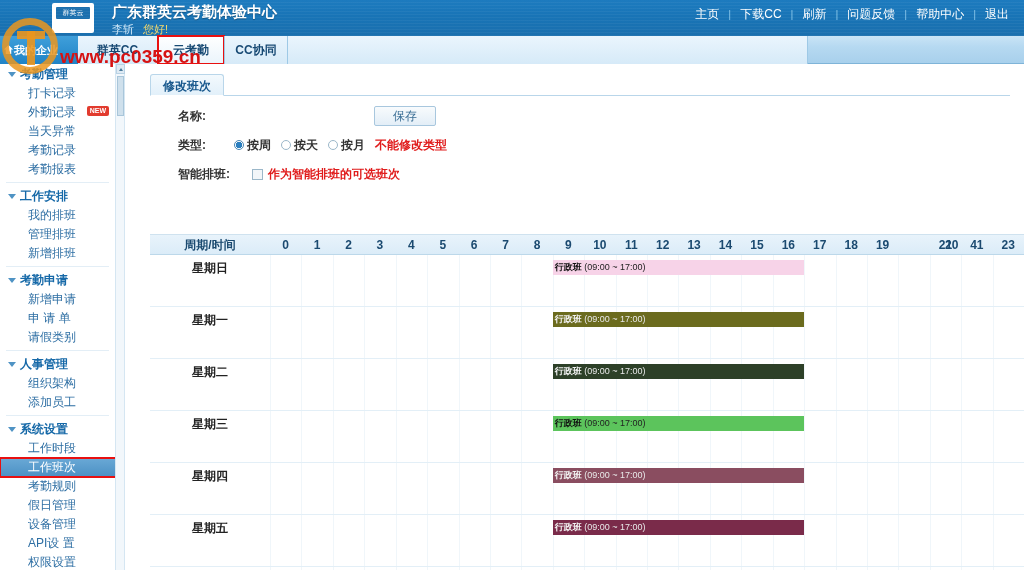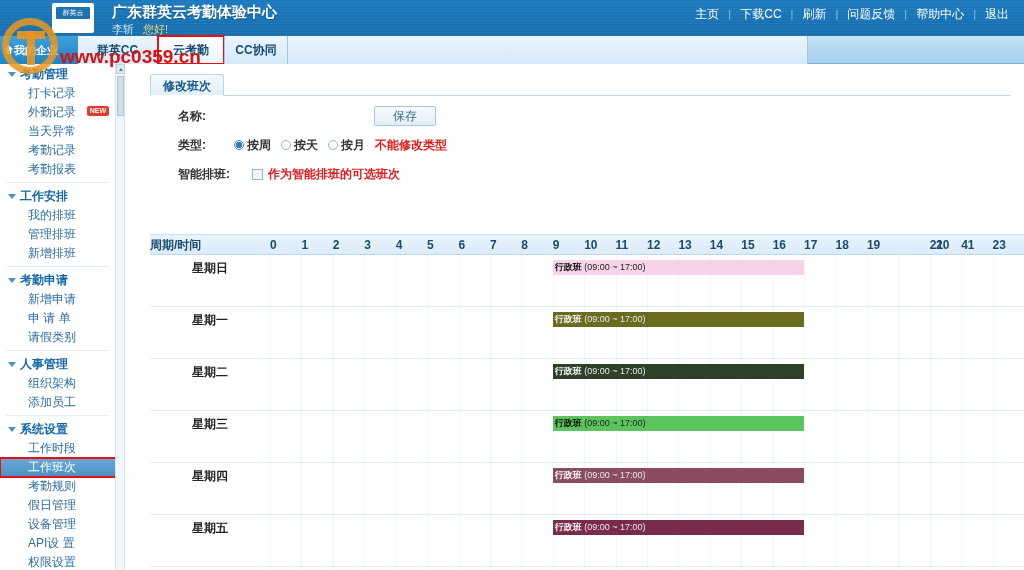--- a/index.html
+++ b/index.html
@@ -228,21 +228,21 @@
     position:absolute; left:24px; top:170px; width:874px; height:340px;
     border-top:1px solid #cfe2ef;
   }
   .sched-head{
     position:relative; height:20px;
     background:linear-gradient(180deg,#e8f3fb,#dbecf8);
     border-bottom:1px solid #bcd8ea;
   }
   .sched-head .hcell{
     position:absolute; top:0; height:20px; line-height:20px;
-    font-size:12px; font-weight:bold; color:#1b4a70; 
+    font-size:12px; font-weight:bold; color:#1b4a70; text-align:center;
   }
   .sched-head .hcell.period{ left:0; width:120px; font-size:12px; }
   .row{
     position:relative; height:52px; border-bottom:1px solid #e3eff7;
     background:#ffffff;
   }
   .row .daylabel{
     position:absolute; left:0; top:4px; width:120px; height:18px;
     line-height:18px; font-size:12px; font-weight:bold; color:#222;
     text-align:center;

